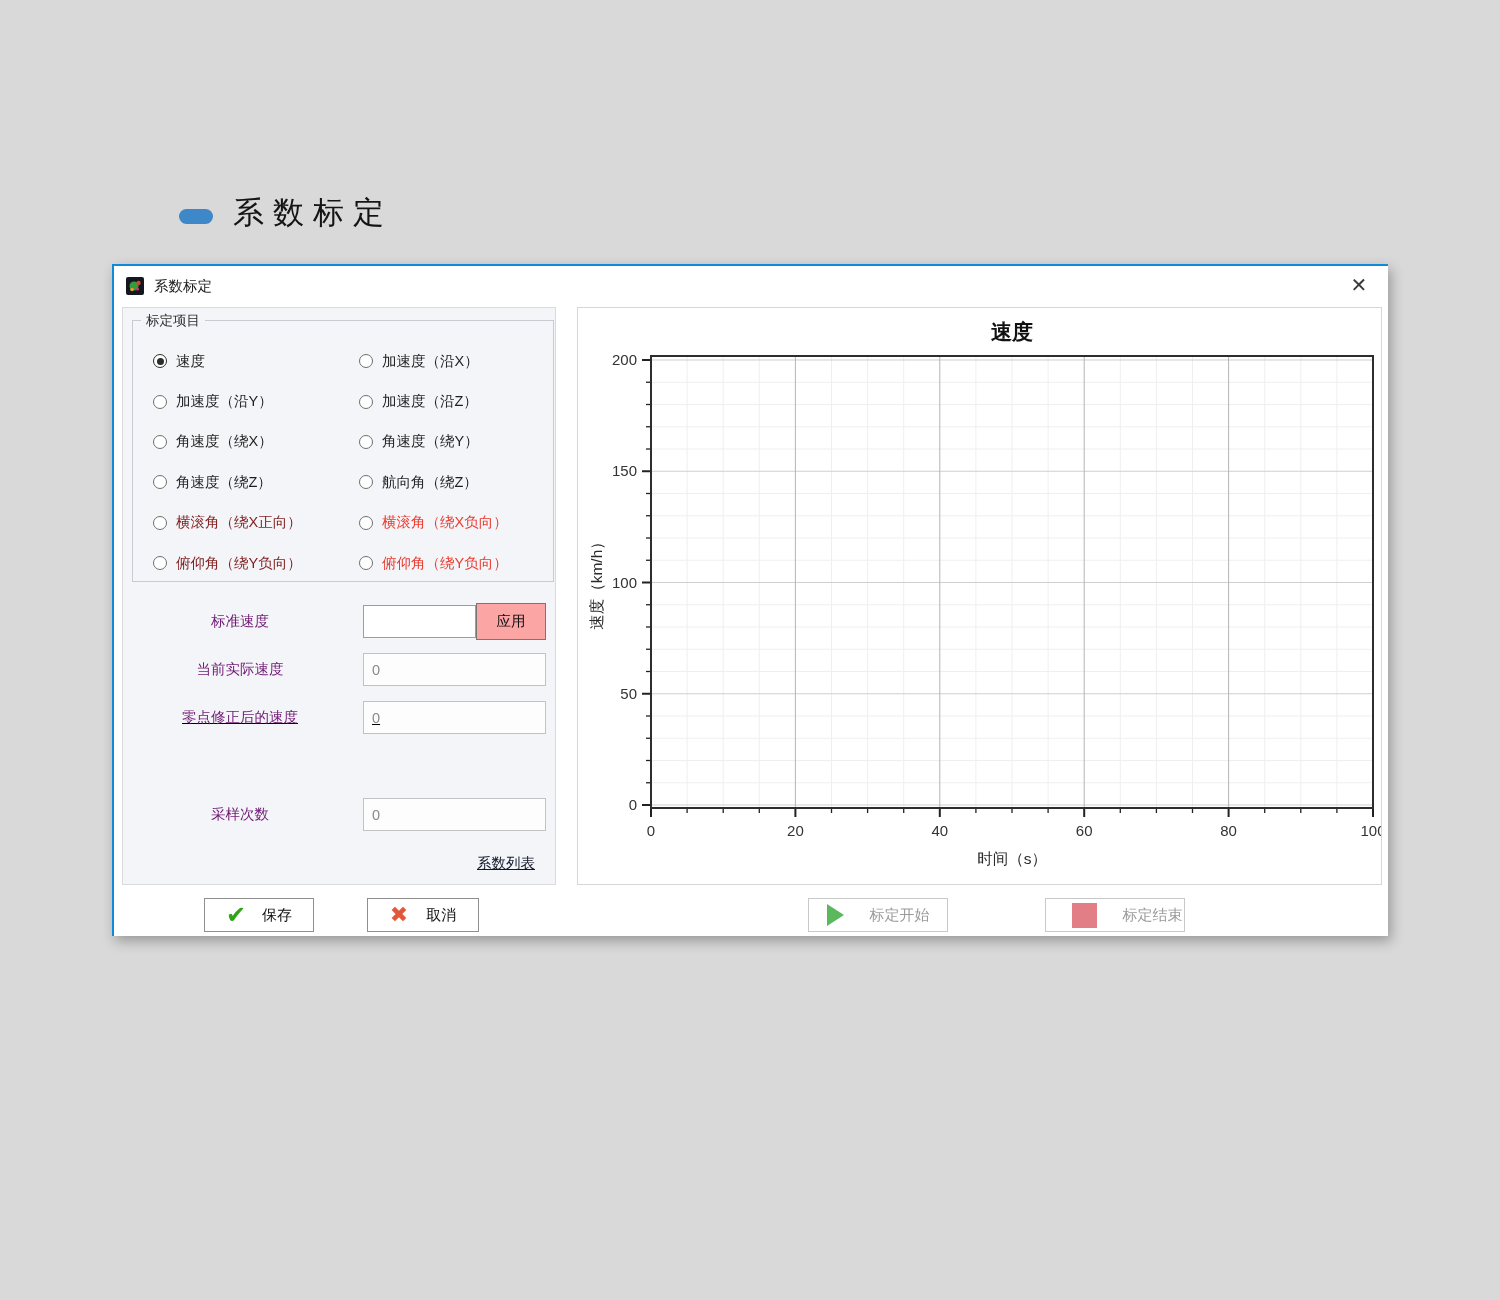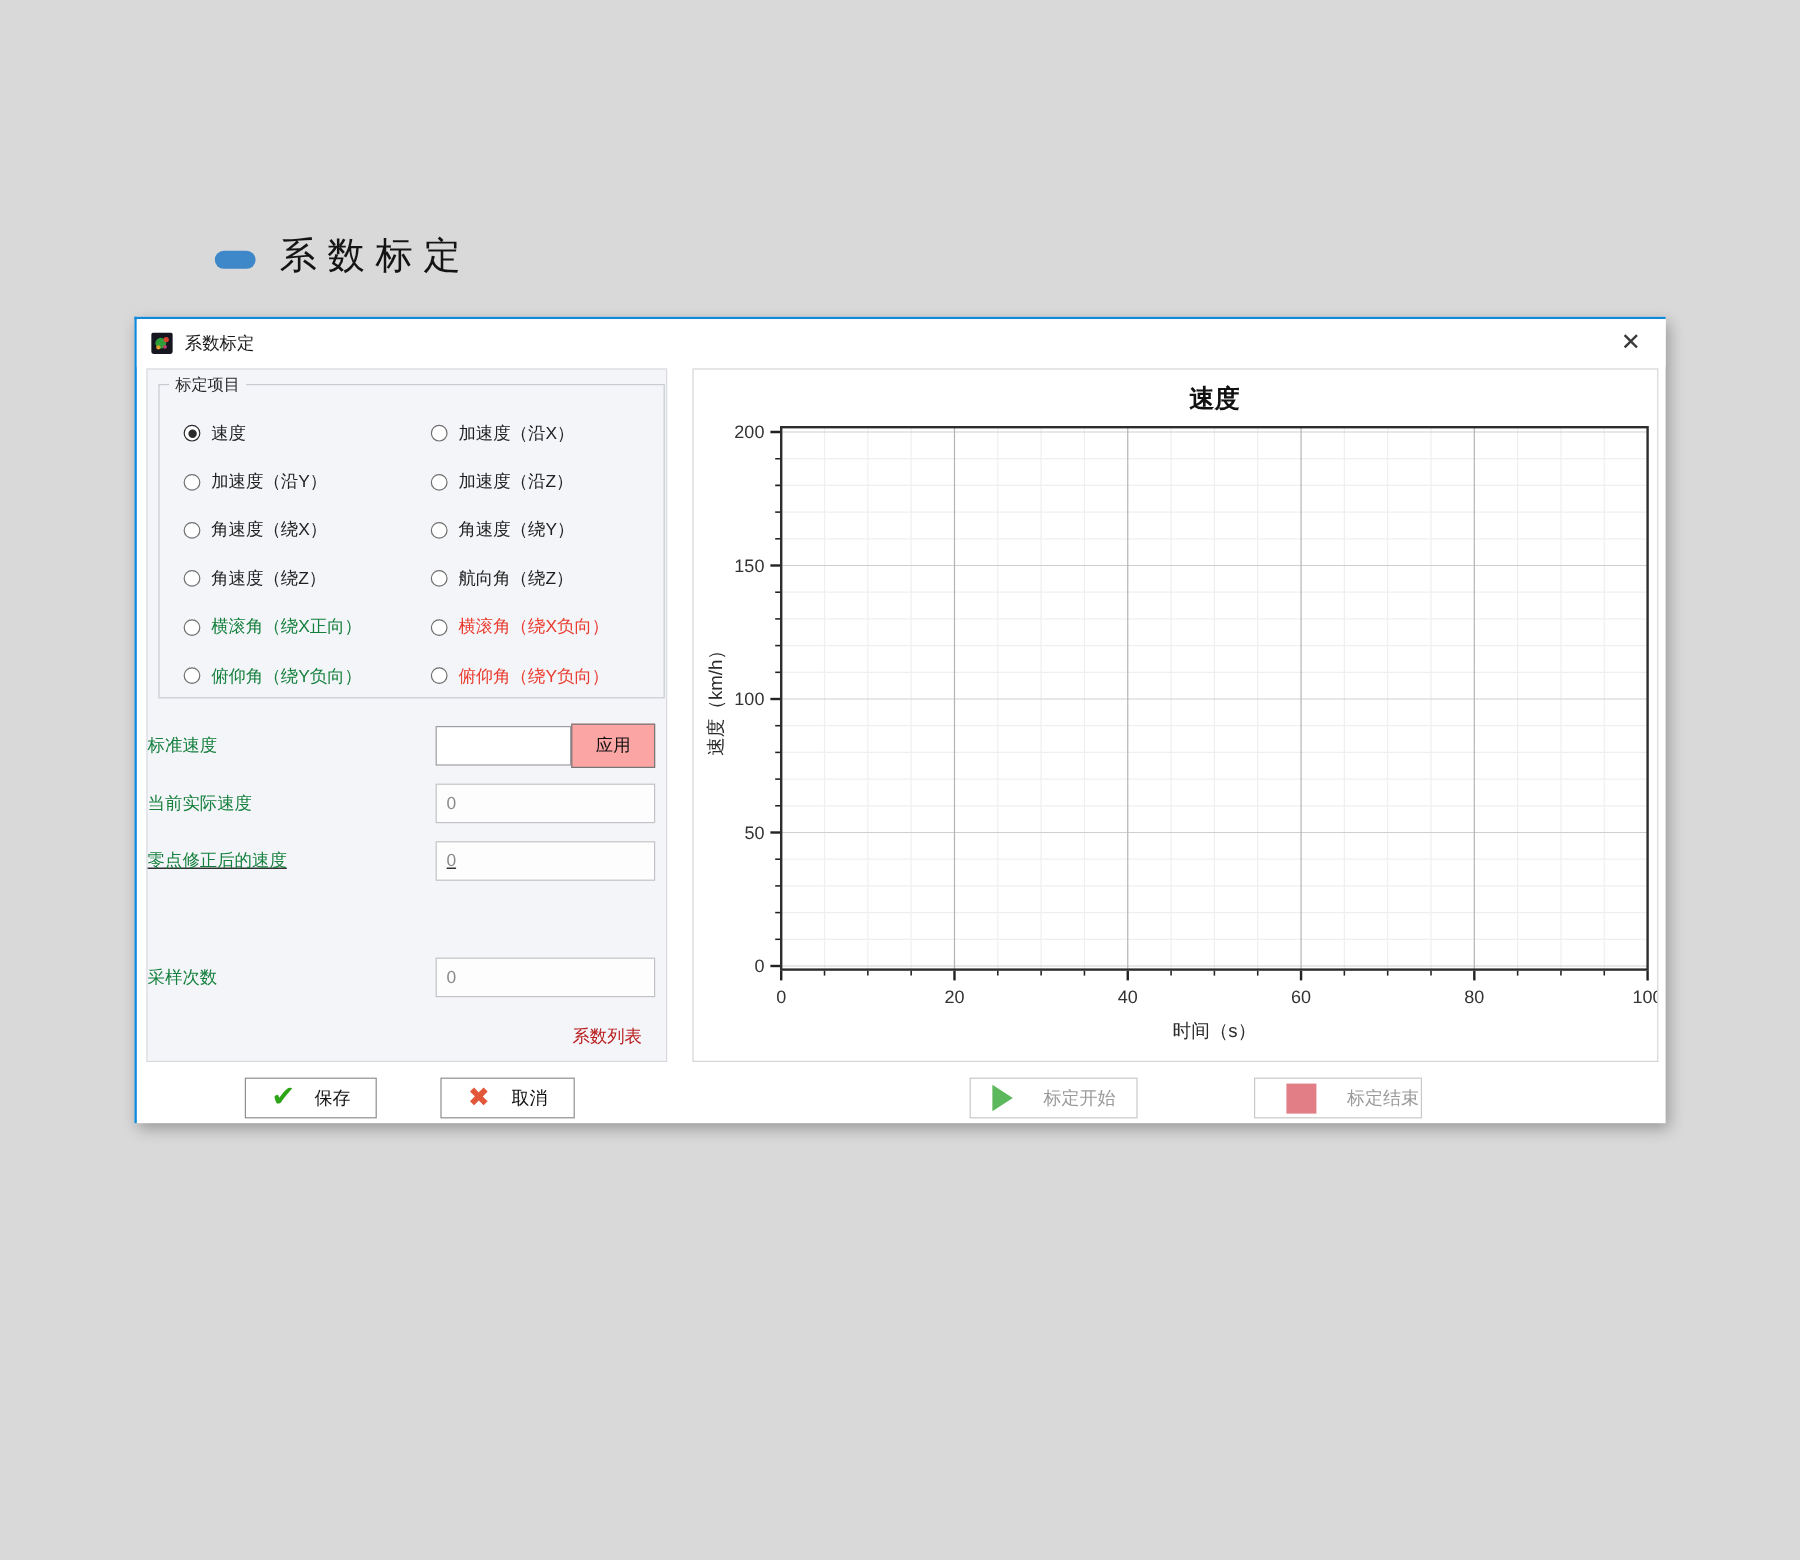--- a/index.html
+++ b/index.html
@@ -30,34 +30,34 @@
   
   .left-panel { position:absolute; left:8px; top:41px; width:434px; height:578px; background:#f4f5f9; border:1px solid #d9dade; }
   .groupbox { position:absolute; left:9px; top:12px; width:422px; height:262px; border:1px solid #c9cbd2; }
   .groupbox-legend { position:absolute; top:-9px; left:8px; background:#f4f5f9; padding:0 5px; font-size:13.5px; color:#2c2c2c; }
   .radio-grid { position:absolute; left:20px; top:20px; width:392px; height:230px;
     display:grid; grid-template-columns:206px 186px; grid-auto-rows:40.4px; align-items:center; }
   .radio-item { display:flex; align-items:center; font-size:14.5px; color:#1f1f1f; }
   .radio-circle { width:14px; height:14px; border-radius:50%; border:1px solid #6f6f6f; background:#fff; margin-right:9px; position:relative; flex:0 0 auto; }
   .radio-item.selected .radio-circle { border-color:#2b2b2b; }
   .radio-item.selected .radio-circle::after { content:""; position:absolute; left:2.5px; top:2.5px; width:7px; height:7px; border-radius:50%; background:#2b2b2b; }
-  .radio-item.green { color:#15803d; }
+  .radio-item.green { color:#7f1d1d; }
   .radio-item.red { color:#ea3b2e; }
 
   .form-row { position:absolute; left:0; height:35px; display:flex; align-items:center; }
-  .form-label { width:240px; text-align:left; font-size:14.5px; color:#15803d; padding-right:6px; }
+  .form-label { width:240px; text-align:center; font-size:14.5px; color:#701a75; padding-right:6px; }
   .form-input { height:33px; border:1px solid #c2c2c6; background:#fdfdfe; font-size:14.5px; padding:0 8px;
     font-family:"Liberation Sans","DejaVu Sans",sans-serif; color:#1a1a1a; outline:none; }
   .form-input.ro { color:#8a8a8a; }
   .form-input.editable { border-color:#7a7a7a; color:#000; background:#fff; }
   .form-input.std { width:113px; border-color:#9d9da1; background:#fff; }
   .form-input.wide { width:183px; }
   .apply-btn { width:70px; height:37px; margin-left:0px; background:#fca5a5; border:1px solid #767676; font-size:14.5px; color:#111;
     font-family:"Liberation Sans","DejaVu Sans",sans-serif; }
-  .coef-link { position:absolute; left:354px; top:546px; font-size:14.5px; color:#b91c1c; cursor:pointer; }
+  .coef-link { position:absolute; left:354px; top:546px; font-size:14.5px; color:#0f172a; text-decoration:underline; cursor:pointer; }
 
   
   .btn { position:absolute; top:632px; height:34px; background:#fff; display:flex; align-items:center; justify-content:center; font-size:15px; }
   .btn-save { left:90px; width:110px; border:1px solid #8f8f8f; color:#111; }
   .btn-cancel { left:253px; width:112px; border:1px solid #8f8f8f; color:#111; }
   .check-icon { color:#2ea417; font-size:24px; font-weight:bold; margin-right:16px; line-height:1; }
   .x-icon { color:#e2573a; font-size:22px; font-weight:bold; margin-right:18px; line-height:1; }
   .btn-start { left:694px; width:140px; border:1px solid #c9c9c9; color:#9a9a9a; }
   .btn-stop { left:931px; width:140px; border:1px solid #c9c9c9; color:#9a9a9a;padding-left:24px; }
   .play-icon { width:0; height:0; border-left:17px solid #5cb85c; border-top:11px solid transparent; border-bottom:11px solid transparent; margin-right:26px; }

